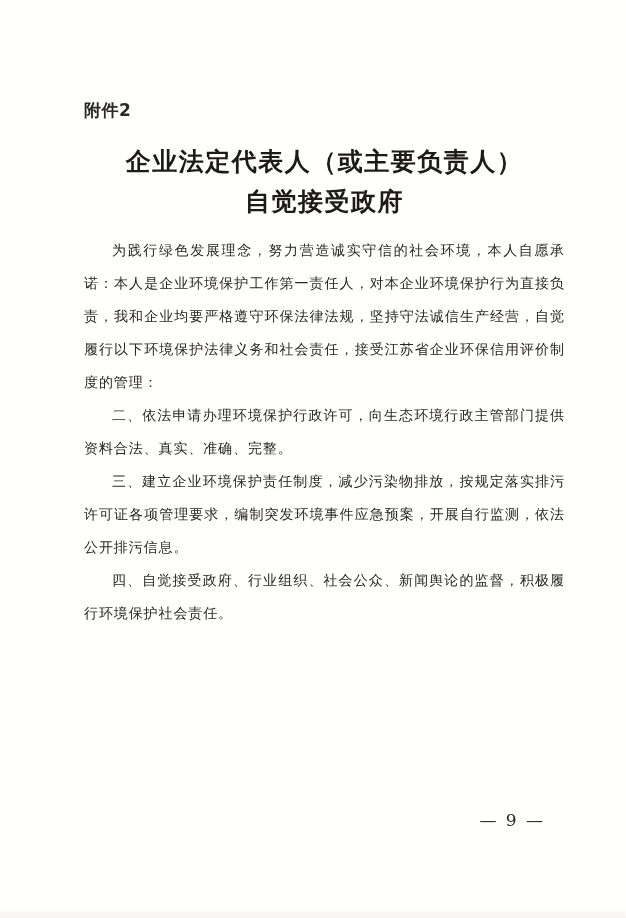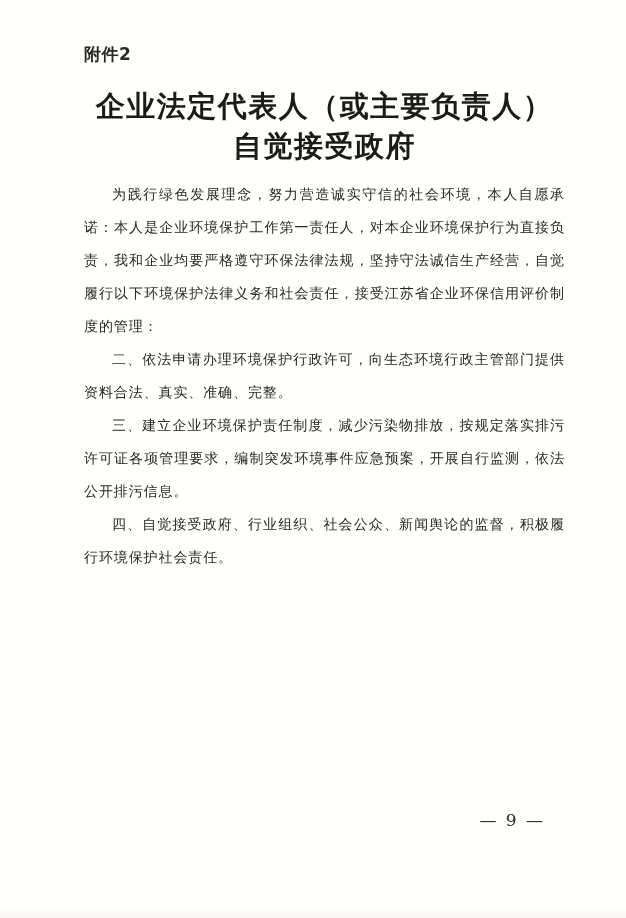--- a/index.html
+++ b/index.html
@@ -9,35 +9,35 @@
   }
   .page {
     position: relative;
     width: 626px;
     height: 918px;
     background: #fffffe;
     overflow: hidden;
     font-family: "DejaVu Serif", "Liberation Serif", serif;
     color: #262421;
     box-sizing: border-box;
-    padding: 44px 61px 0 84px;
+    padding: 100px 61px 0 84px;
   }
   .attachment {
     font-family: "DejaVu Sans", "Liberation Sans", sans-serif;
     font-weight: bold;
     font-size: 17px;
     line-height: 20px;
     color: #2b2926;
     letter-spacing: 0.5px;
   }
   .title {
     margin: 22px 0 12px 0;
     text-align: center;
     font-weight: bold;
-    font-size: 29px;
+    font-size: 25px;
     line-height: 40px;
     letter-spacing: 1.5px;
     color: #1d1b18;
   }
   .title .t-line {
     display: block;
   }
   .doc-body p {
     margin: 0;
     text-align: justify;

